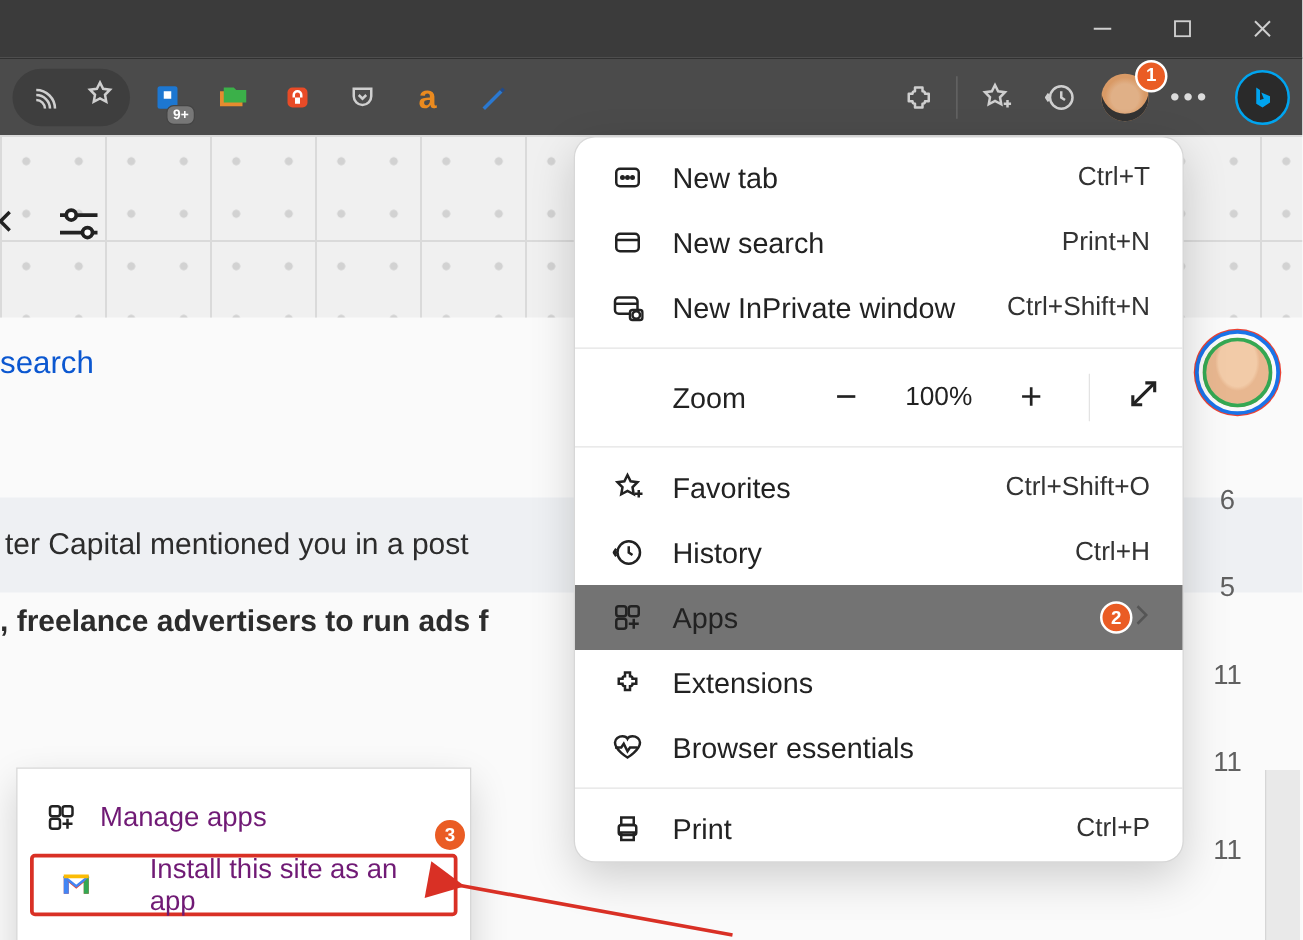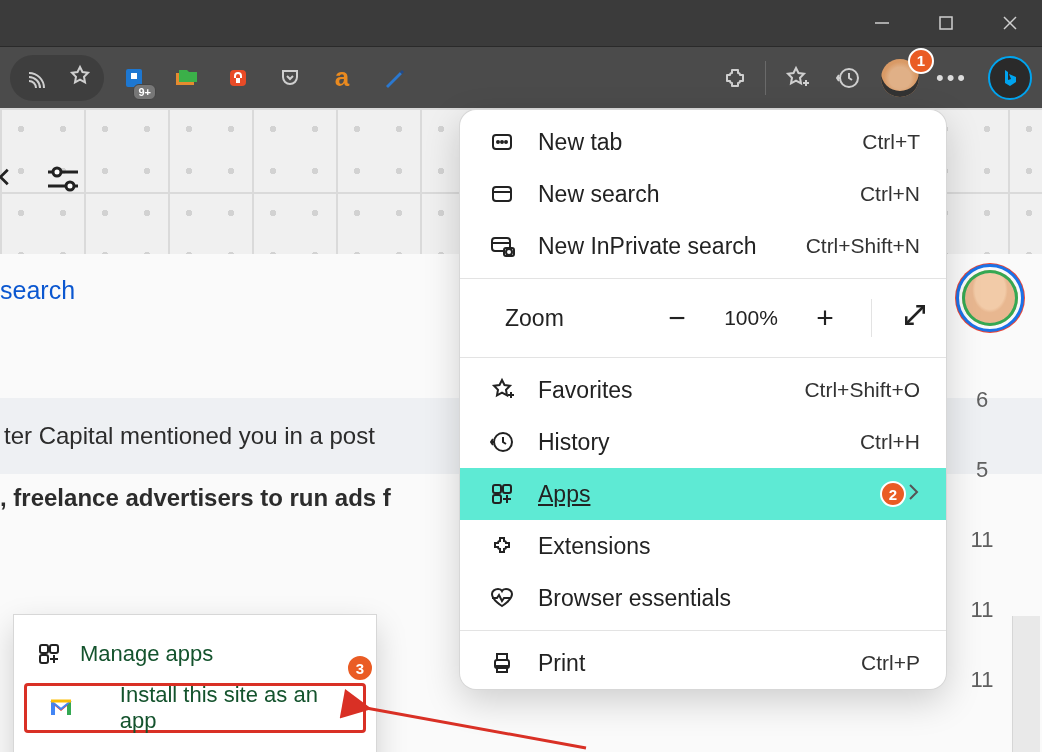--- a/index.html
+++ b/index.html
@@ -68,36 +68,36 @@
     outline:3px solid #1a73e8;outline-offset:-1px;}
 
   
   .menu{position:absolute;right:96px;top:110px;width:486px;background:#fff;
     box-shadow:0 0 0 1px #d7d7d7,0 12px 36px rgba(0,0,0,.18);z-index:10;border-radius:16px;}
   .m-row{display:flex;align-items:center;height:52px;padding-left:24px;padding-right:26px;
     font-size:23px;color:#222;position:relative;}
   .m-row .icn{width:36px;display:flex;justify-content:center;margin-right:18px;}
   .m-row .sc{margin-left:auto;font-size:21px;color:#333;}
   .m-sep{height:1px;background:#e3e3e3;margin:6px 0;}
-  .m-high{background:#5eead4;text-decoration:underline;}
+  .m-high{background:#737373;}
   .m-row .chev-r{margin-left:10px;color:#777;}
 
-  .zoom-row{display:flex;align-items:center;height:66px;padding-left:45px;padding-right:16px;
+  .zoom-row{display:flex;align-items:center;height:66px;padding-left:78px;padding-right:16px;
     font-size:23px;}
   .zoom-ctrl{display:flex;align-items:center;gap:22px;margin-left:auto;}
   .z-btn{font-size:30px;color:#222;width:36px;text-align:center;}
   .z-val{font-size:21px;width:68px;text-align:center;}
   .z-vsep{width:1px;height:38px;background:#e3e3e3;margin:0 6px;}
   .fs{width:30px;height:30px;}
 
   
   .submenu{position:absolute;left:14px;top:615px;width:362px;background:#fff;z-index:20;
     box-shadow:0 0 0 1px #d7d7d7,0 12px 30px rgba(0,0,0,.18);padding:14px 0;}
   .s-row{display:flex;align-items:center;height:50px;padding:0 18px;font-size:22px;
-    color:#14532d;}
+    color:#701a75;}
   .s-row .icn{width:34px;margin-right:14px;display:flex;justify-content:center;}
   .red-box{border:3px solid #d93025;border-radius:4px;gap:29px;}
   .s-head{font-size:20px;color:#333;padding:8px 20px;}
   .badge3{position:absolute;left:346px;top:654px;width:28px;height:28px;border-radius:50%;
     background:#ea5c24;border:2px solid #fff;color:#fff;display:flex;align-items:center;
     justify-content:center;font-size:15px;font-weight:600;z-index:30;}
 
   
   .arrow{position:absolute;z-index:25;left:356px;top:698px;pointer-events:none;}
   .arrow svg{overflow:visible;}
@@ -256,32 +256,32 @@
     <span class="sc">Ctrl+T</span>
   </div>
   <div class="m-row">
     <span class="icn">
         <svg width="24" height="24" fill="none" stroke="#222" stroke-width="2">
           <rect x="3" y="5" width="18" height="14" rx="3"></rect>
           <line x1="3" y1="10" x2="21" y2="10"></line>
         </svg>
       </span>
     <span>New search</span>
-    <span class="sc">Ctrl+N</span>
+    <span class="sc">Print+N</span>
   </div>
   <div class="m-row">
     <span class="icn">
         <svg width="26" height="24" fill="none" stroke="#222" stroke-width="2">
           <rect x="3" y="4" width="18" height="13" rx="3"></rect>
           <line x1="3" y1="9" x2="21" y2="9"></line>
           <rect x="15" y="14" width="10" height="8" rx="2" fill="#fff"></rect>
           <circle cx="20" cy="18" r="3"></circle>
         </svg>
       </span>
-    <span>New InPrivate search</span>
+    <span>New InPrivate window</span>
     <span class="sc">Ctrl+Shift+N</span>
   </div>
   <div class="m-sep"></div>
   <div class="zoom-row">
     <span>Zoom</span>
     <div class="zoom-ctrl">
       <span class="z-btn">−</span>
       <span class="z-val">100%</span>
       <span class="z-btn">+</span>
       <span class="z-vsep"></span>

